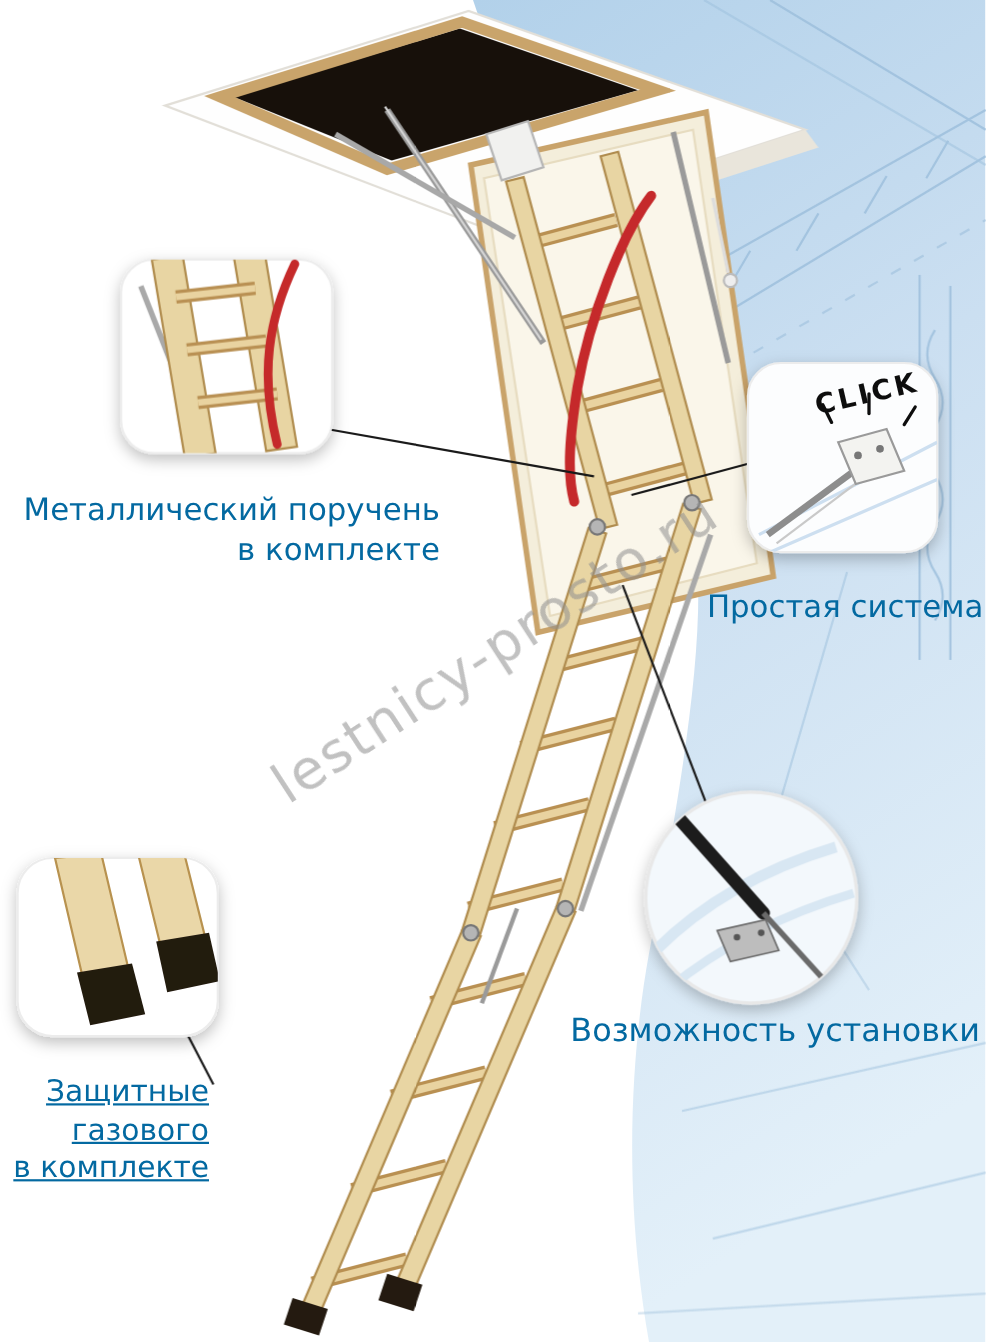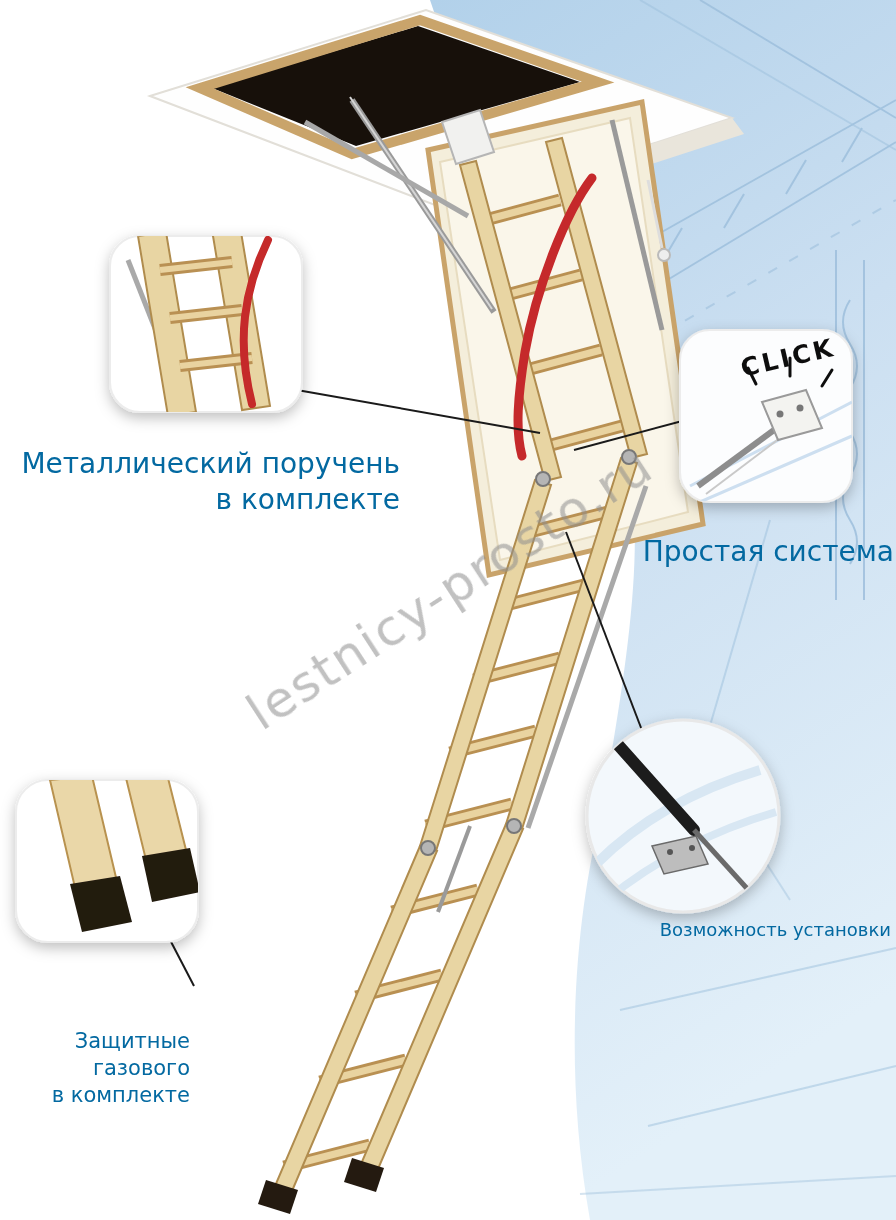--- a/index.html
+++ b/index.html
@@ -12,22 +12,22 @@
     position:absolute;left:120px;top:560px;width:660px;z-index:2;
     transform:rotate(-33deg);transform-origin:center;
     font-size:50px;font-weight:500;letter-spacing:2px;color:#8f8f8f;opacity:.55;
     text-align:center;pointer-events:none;white-space:nowrap;
   }
   .label{
     position:absolute;z-index:3;text-align:right;color:#0369a1;line-height:1.28;
   }
   .label-handrail{left:8px;top:446px;width:392px;font-size:28px;}
   .label-mounting{left:618px;top:534px;width:276px;font-size:28px;}
-  .label-gas{left:505px;top:918px;width:386px;font-size:18px;}
-  .label-caps{left:12px;top:1028px;width:178px;font-size:21px;}
+  .label-gas{left:505px;top:918px;width:386px;font-size:29px;}
+  .label-caps{left:12px;top:976px;width:178px;font-size:27px;text-decoration:underline;}
 </style>
 </head>
 <body>
 
 <div class="stage">
 
   <svg class="scene" viewBox="0 0 896 1220" width="896" height="1220" xmlns="http://www.w3.org/2000/svg">
     <defs>
       <linearGradient id="skyGrad" x1="0" y1="0" x2="0.25" y2="1">
         <stop offset="0" stop-color="#b2d1ea"></stop>

